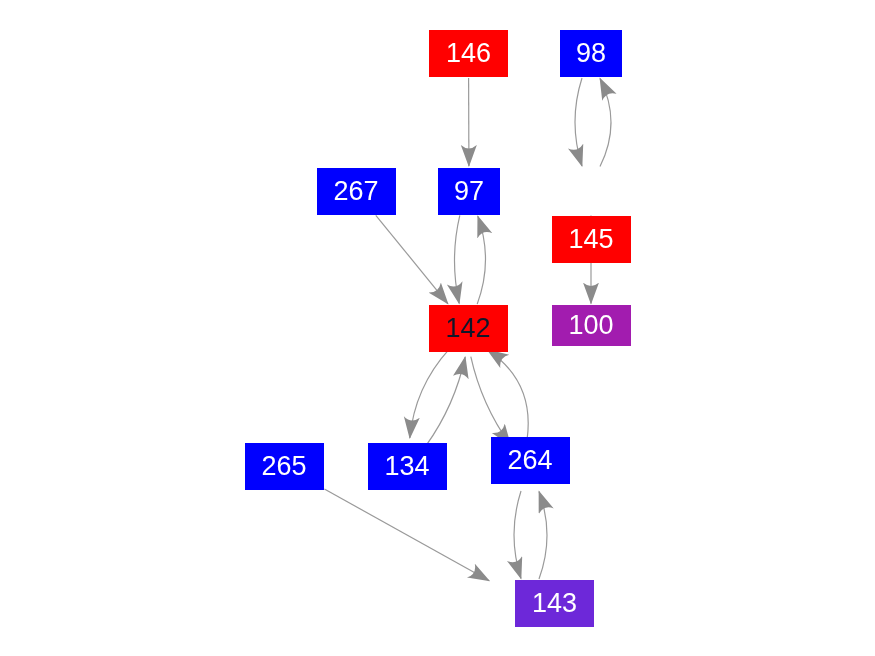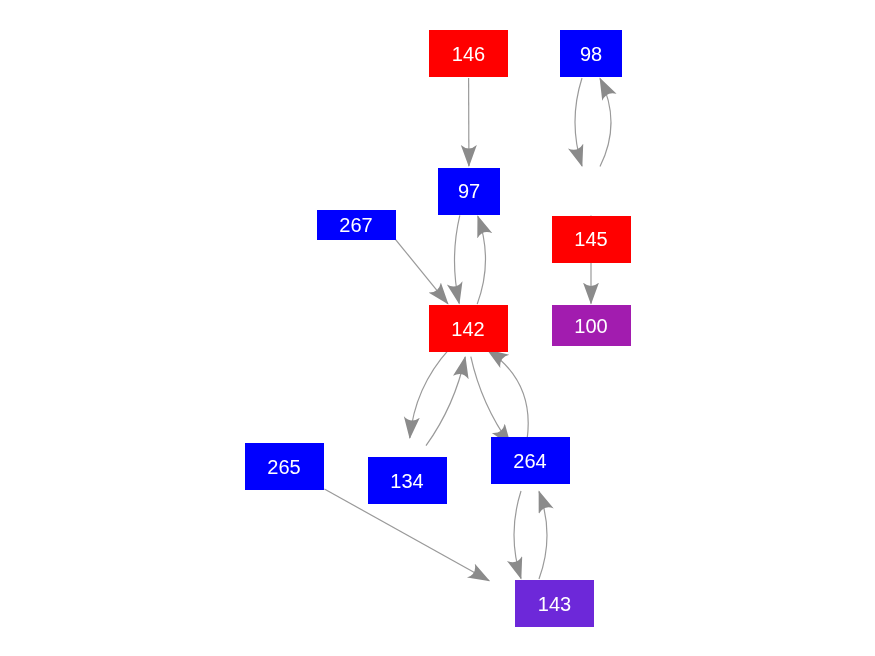--- a/index.html
+++ b/index.html
@@ -16,21 +16,21 @@
   }
   .edge-path {
     fill: none;
   }
   .node {
     position: absolute;
     display: flex;
     align-items: center;
     justify-content: center;
     color: #ffffff;
-    font-size: 20px;
+    font-size: 27px;
     line-height: 1;
     user-select: none;
   }
 </style>
 </head>
 <body>
 
 <div class="canvas" id="canvas" style="width: 875px; height: 656px; background: rgb(255, 255, 255);">
   <svg class="edges-layer" id="edges-svg" xmlns="http://www.w3.org/2000/svg" width="875" height="656" viewBox="0 0 875 656">
     <defs>
@@ -55,39 +55,39 @@
         <path class="edge-path" d="M539.0,579.0 Q555.0,535.3 539.0,491.5" stroke="#9a9a9a" stroke-width="1.2" marker-end="url(#arrowhead)"></path>
       </g>
   </svg>
   <div id="nodes-layer">
       <div class="node" style="left: 429px; top: 30px; width: 79px; height: 47px; background: rgb(255, 0, 0); color: rgb(255, 255, 255);">
         <span>146</span>
       </div>
       <div class="node" style="left: 560px; top: 30px; width: 62px; height: 47px; background: rgb(0, 0, 255); color: rgb(255, 255, 255);">
         <span>98</span>
       </div>
-      <div class="node" style="left: 316.5px; top: 167.5px; width: 79px; height: 30px; background: rgb(0, 0, 255); color: rgb(255, 255, 255); margin-top: 42px;">
+      <div class="node" style="left: 316.5px; top: 167.5px; width: 79px; height: 47px; background: rgb(0, 0, 255); color: rgb(255, 255, 255);">
         <span>267</span>
       </div>
       <div class="node" style="left: 438px; top: 167.5px; width: 62px; height: 47px; background: rgb(0, 0, 255); color: rgb(255, 255, 255);">
         <span>97</span>
       </div>
       <div class="node" style="left: 551.5px; top: 167.5px; width: 79px; height: 47px; background: rgb(255, 0, 0); color: rgb(255, 255, 255); margin-top: 48px;">
         <span>145</span>
       </div>
-      <div class="node" style="left: 428.5px; top: 305px; width: 79px; height: 47px; background: rgb(255, 0, 0); color: #ffffff;">
+      <div class="node" style="left: 428.5px; top: 305px; width: 79px; height: 47px; background: rgb(255, 0, 0); color: #0f172a;">
         <span>142</span>
       </div>
       <div class="node" style="left: 551.5px; top: 305px; width: 79px; height: 41px; background: #a21caf; color: rgb(255, 255, 255);">
         <span>100</span>
       </div>
       <div class="node" style="left: 244.5px; top: 443px; width: 79px; height: 47px; background: rgb(0, 0, 255); color: rgb(255, 255, 255);">
         <span>265</span>
       </div>
-      <div class="node" style="left: 367.5px; top: 443px; width: 79px; height: 47px; background: rgb(0, 0, 255); color: rgb(255, 255, 255); margin-top: 14px;">
+      <div class="node" style="left: 367.5px; top: 443px; width: 79px; height: 47px; background: rgb(0, 0, 255); color: rgb(255, 255, 255);">
         <span>134</span>
       </div>
       <div class="node" style="left: 490.5px; top: 437px; width: 79px; height: 47px; background: rgb(0, 0, 255); color: rgb(255, 255, 255);">
         <span>264</span>
       </div>
       <div class="node" style="left: 515px; top: 580px; width: 79px; height: 47px; background: #6d28d9; color: rgb(255, 255, 255);">
         <span>143</span>
       </div>
     </div>
 </div>

